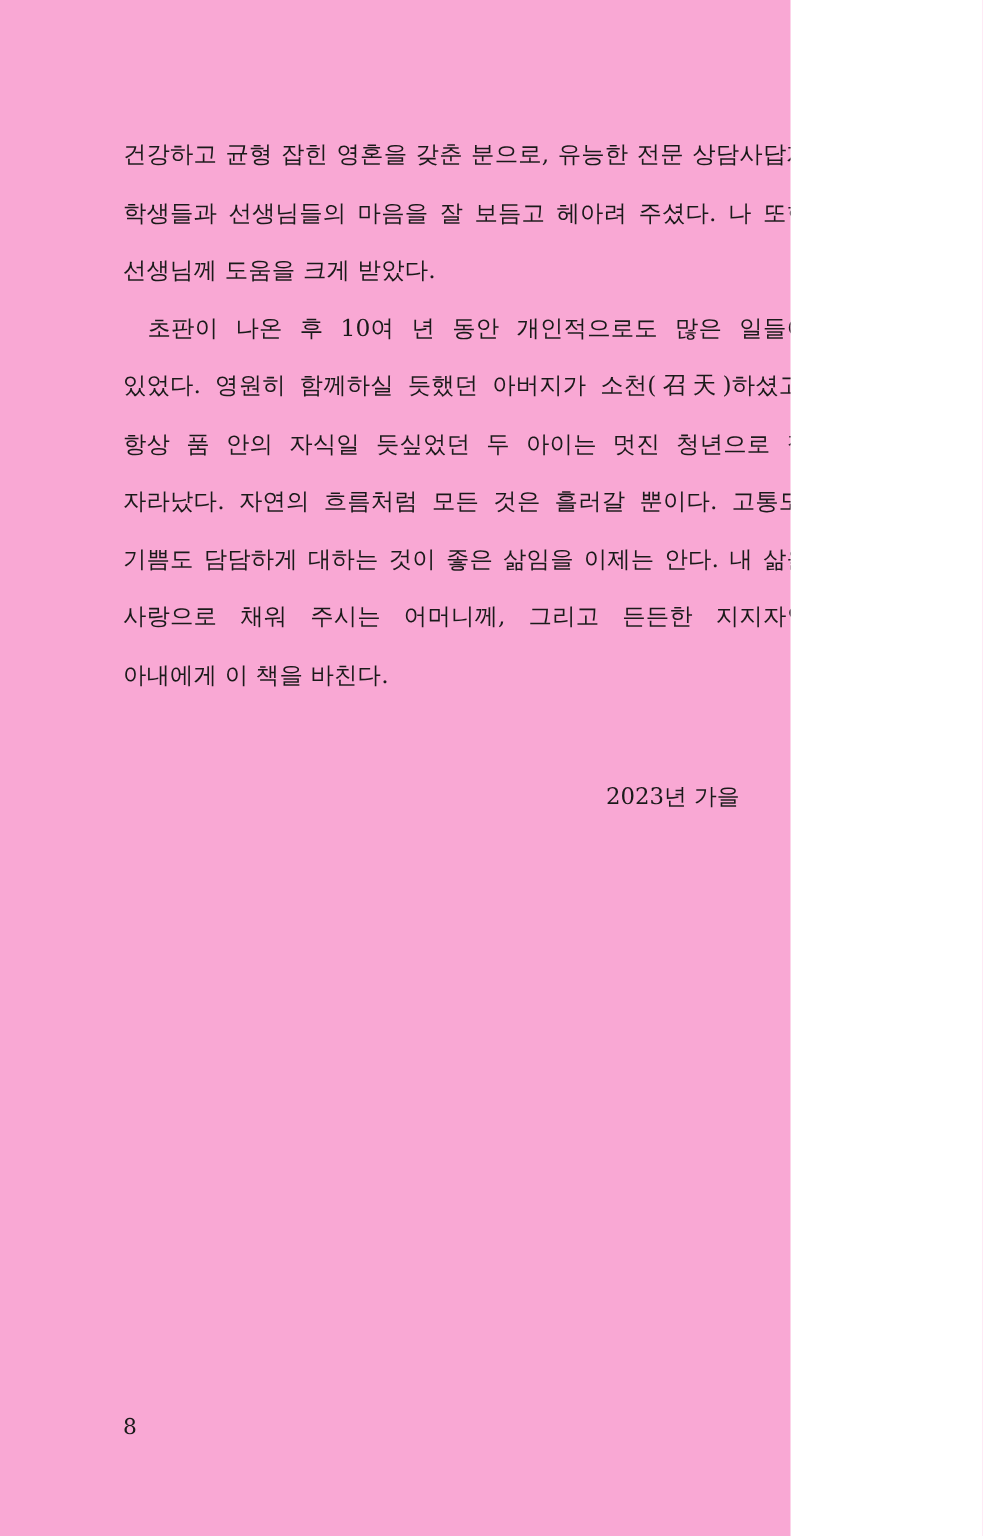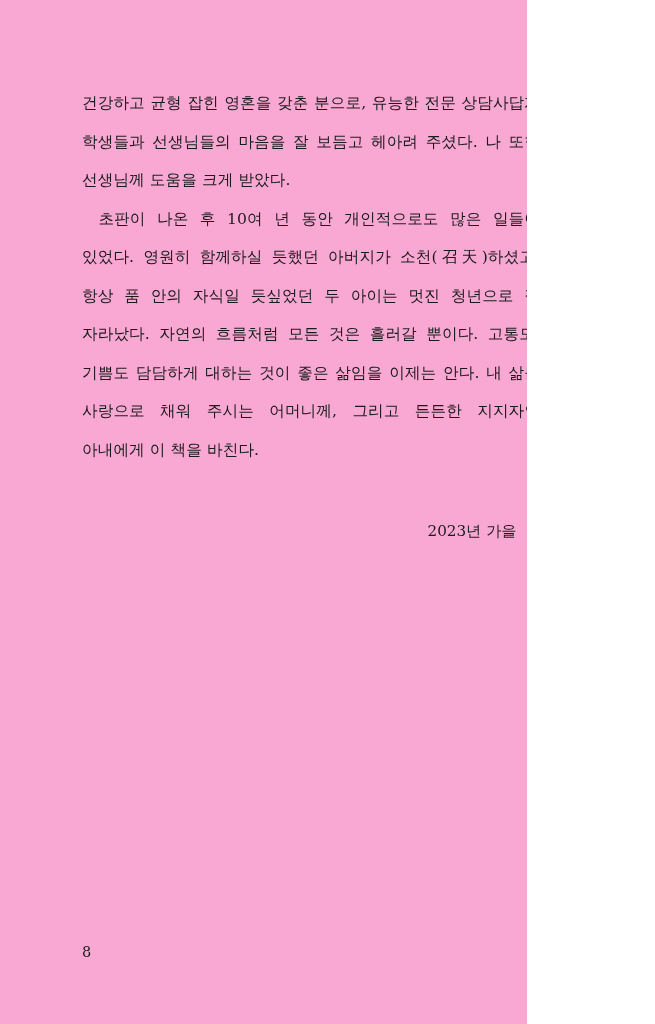--- a/index.html
+++ b/index.html
@@ -29,21 +29,21 @@
     text-justify: inter-character;
     letter-spacing: 0.1px;
     margin: 0;
     word-break: keep-all;
   }
   .body-par.indent {
     text-indent: 1.05em;
   }
   .signature {
     margin-top: 44px;
-    text-align: center;
+    text-align: left;
     padding-left: 322px;
   }
   .signature .line {
     font-size: 15.2px;
     line-height: 37px;
     white-space: nowrap;
   }
   .page-number {
     position: absolute;
     left: 82px;

